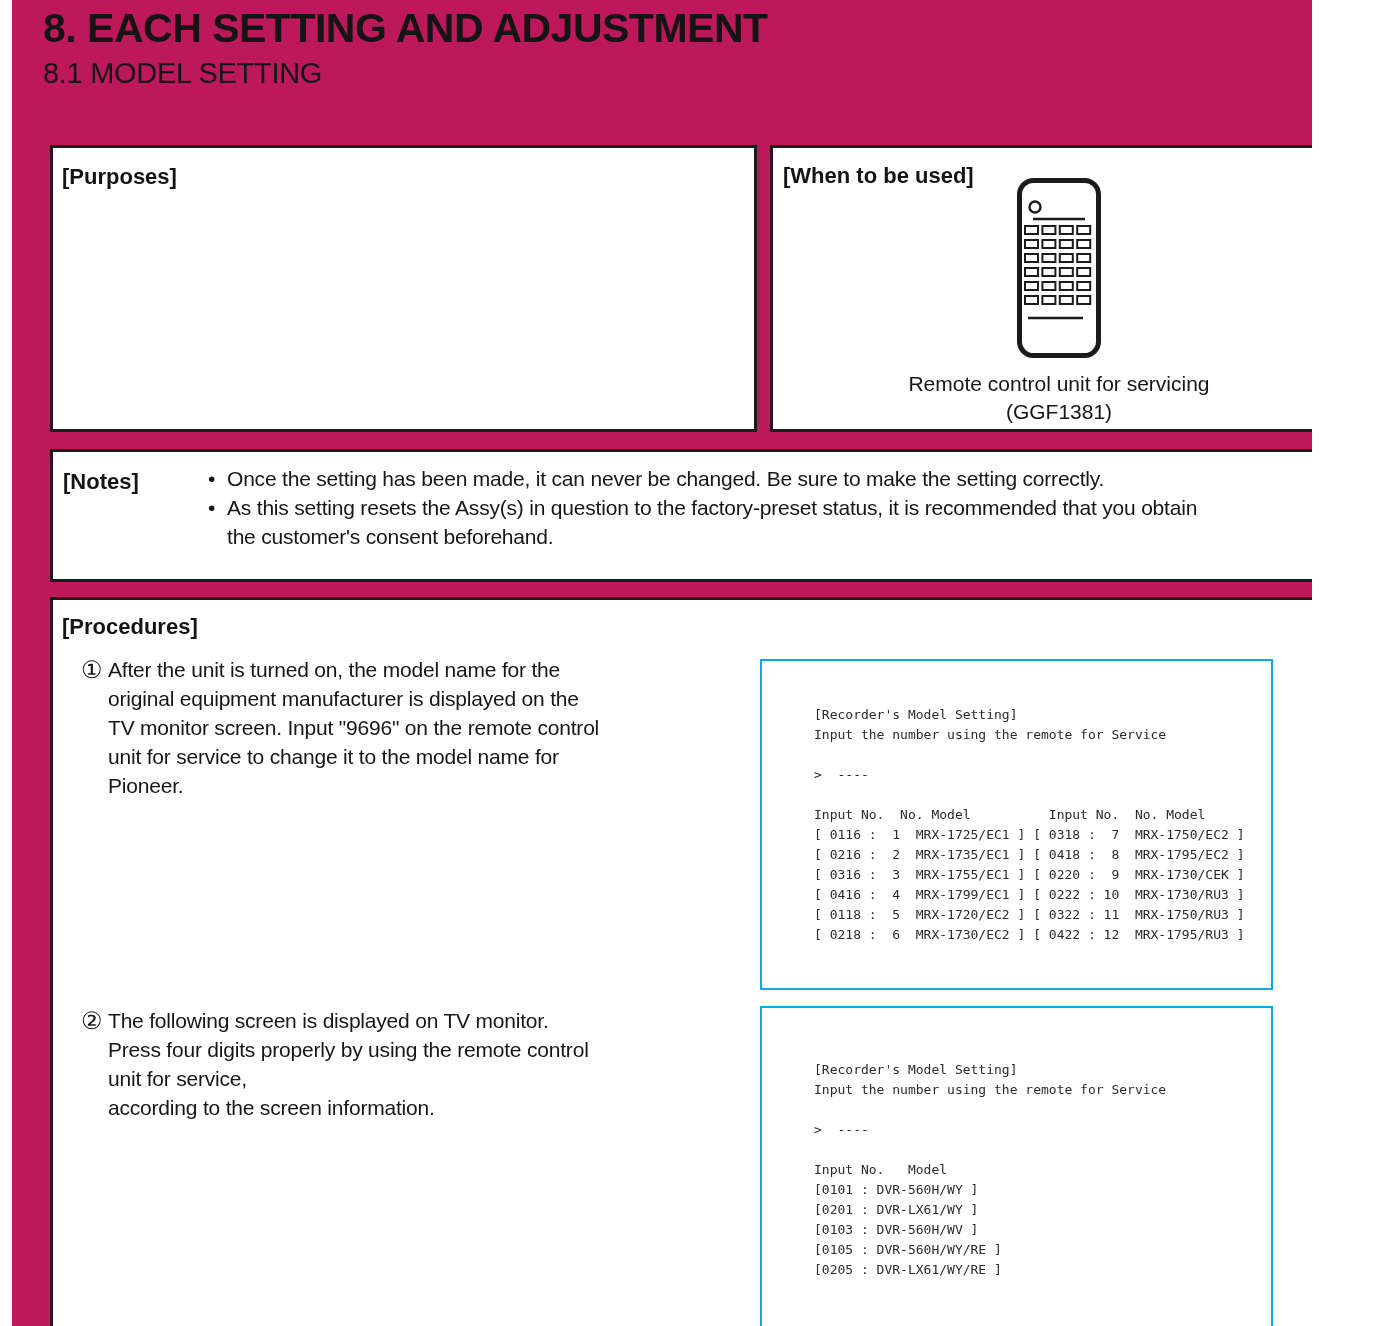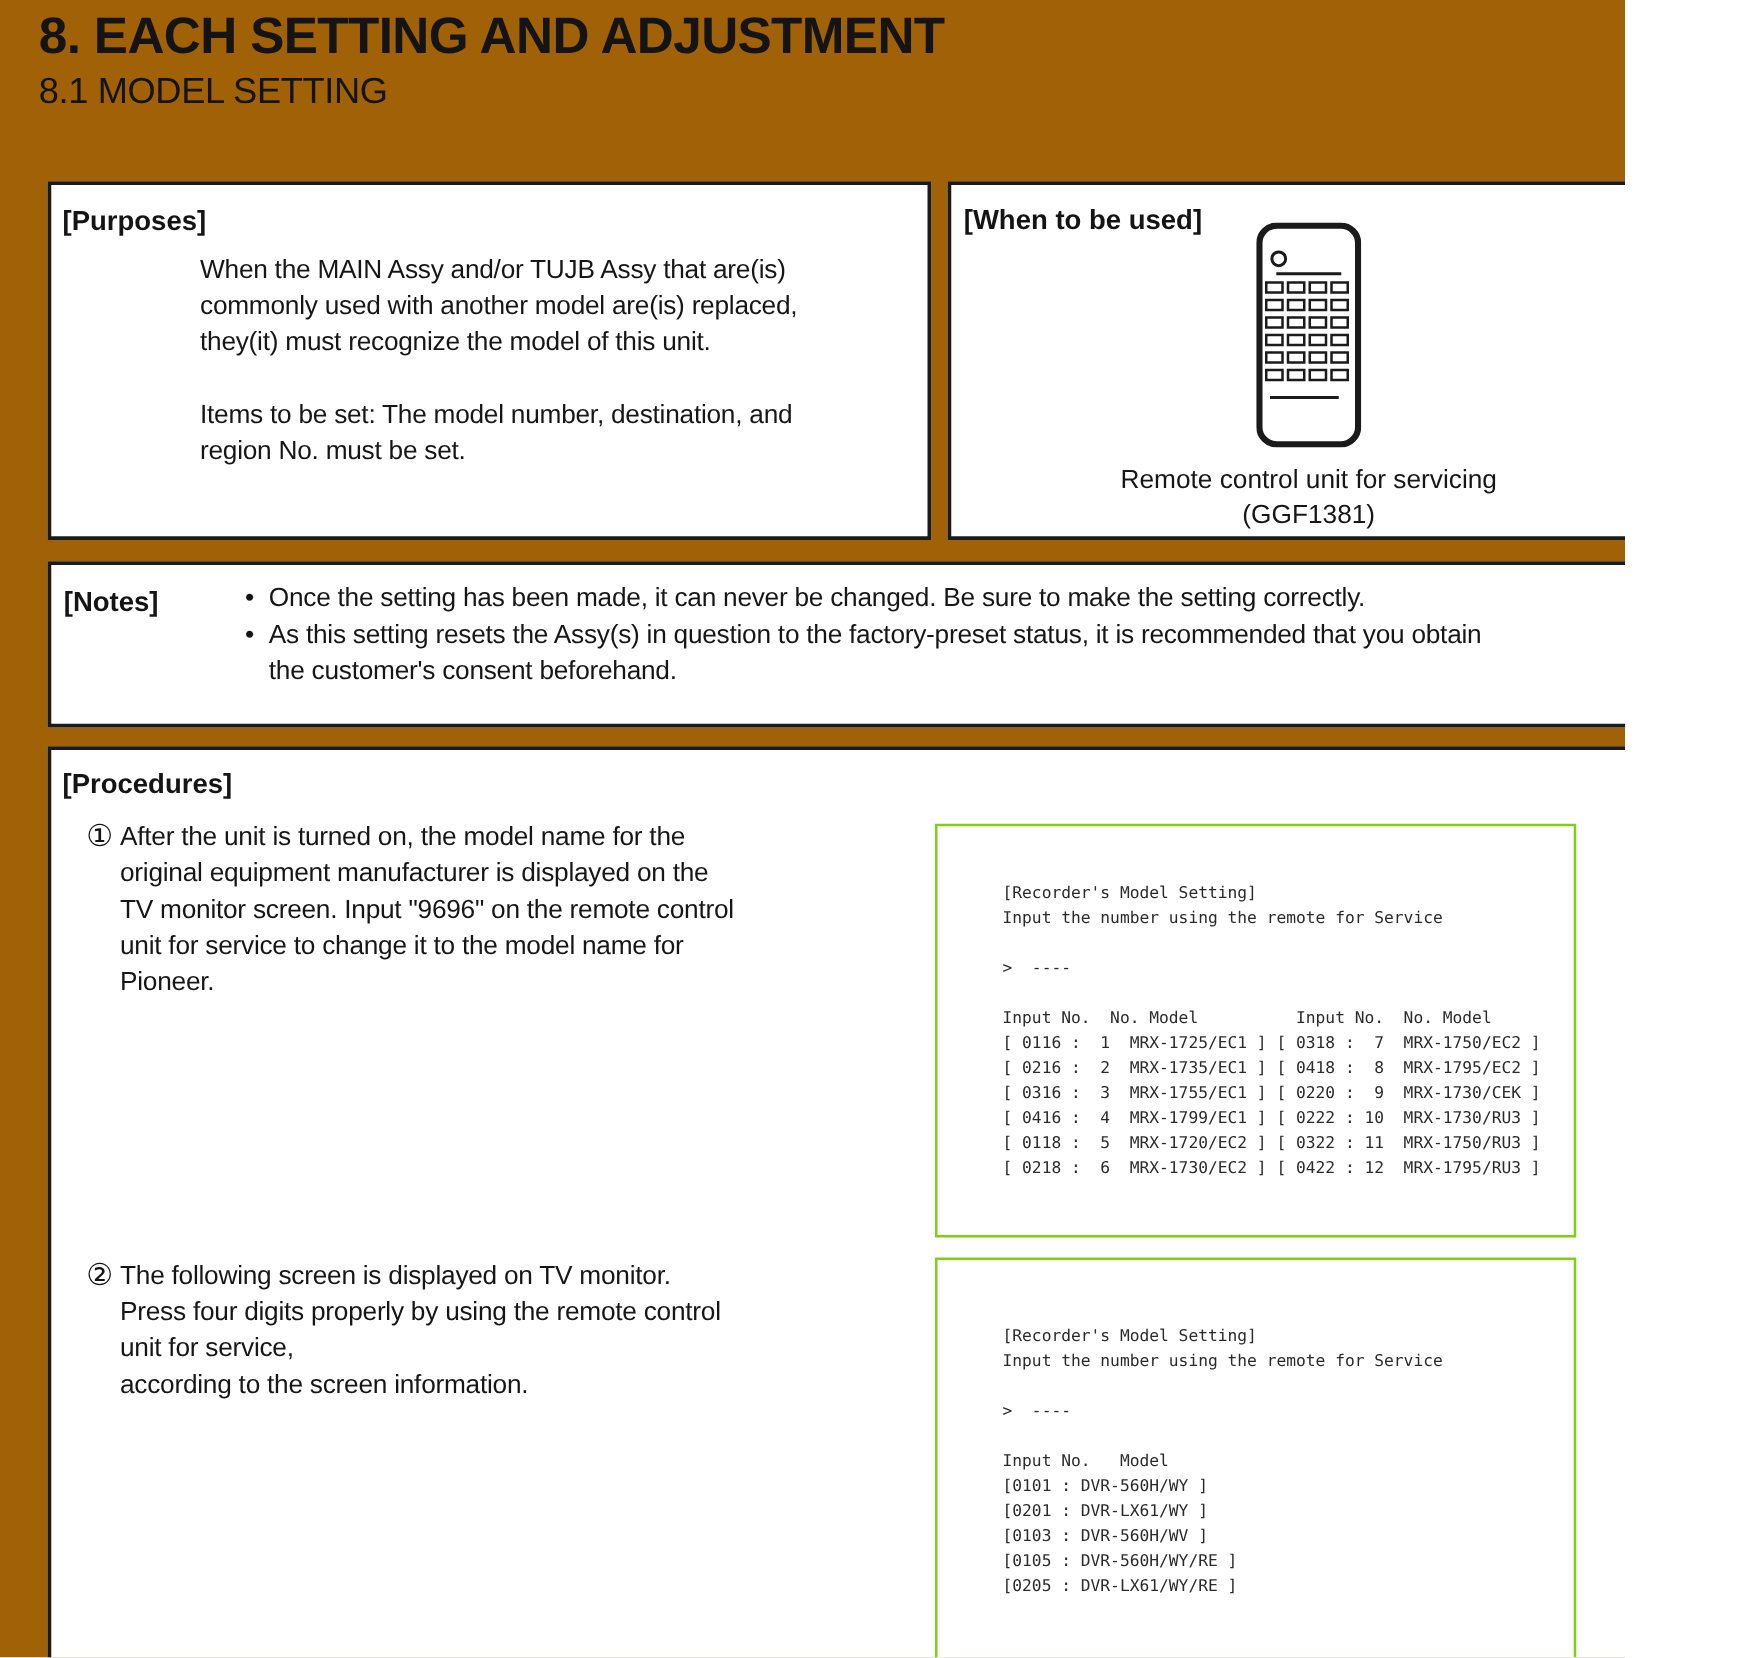--- a/index.html
+++ b/index.html
@@ -1,20 +1,21 @@
 <!DOCTYPE html>
 <html><head>
 <meta charset="utf-8">
 <style>
   * { margin:0; padding:0; box-sizing:border-box; }
   html,body { background:#fff; }
   .page {
     position:relative; width:1300px; height:1326px; overflow:hidden;
-    background:#a16207; color:#141414;
+    background:#be185d; color:#141414;
     font-family:"Liberation Sans", sans-serif;
+    margin-left:12px;
   }
   .h1 {
     position:absolute; left:31px; top:5px;
     font-size:41px; font-weight:bold; letter-spacing:-0.5px; white-space:nowrap;
   }
   .h2 {
     position:absolute; left:31px; top:57px;
     font-size:29px; font-weight:normal; letter-spacing:-0.3px; white-space:nowrap;
   }
   .box {
@@ -39,21 +40,21 @@
   .caption { font-size:21px; line-height:28px; color:#161616; text-align:center; }
   .caption-first { margin-top:12px;text-align:center; }
   .bullets { position:absolute; left:155px; top:12px; }
   .bullet-row { display:flex; align-items:flex-start; }
   .bullet-marker { width:19px; font-size:21px; line-height:29px; flex:0 0 19px; }
   .step { position:absolute; display:flex; align-items:flex-start; }
   .step-1 { left:28px; top:55px; }
   .step-2 { left:28px; top:406px; }
   .step-marker { width:27px; flex:0 0 27px; font-size:24px; line-height:29px; }
   .screen {
-    position:absolute; border:2px solid #84cc16; background:#fff;
+    position:absolute; border:2px solid #0ea5e9; background:#fff;
   }
   .screen-1 { left:707px; top:59px;  width:513px; height:331px; }
   .screen-2 { left:707px; top:406px; width:513px; height:372px; }
   .screen pre {
     font-family:"DejaVu Sans Mono", monospace;
     font-size:13px; line-height:20px; color:#2a2a2a;
     padding:44px 0 0 52px; white-space:pre;
   }
   .screen-2 pre { padding-top:52px; }
   .remote-svg { display:block; }
@@ -61,26 +62,20 @@
 </head>
 <body>
 
 <div class="page">
 
   <div class="h1">8. EACH SETTING AND ADJUSTMENT</div>
   <div class="h2">8.1  MODEL SETTING</div>
 
   <section class="box box-purposes">
     <div class="sec-h" style="left:9px; top:16px;">[Purposes]</div>
-    <div class="body-text purposes-body">When the MAIN Assy and/or TUJB Assy that are(is)
-commonly used with another model are(is) replaced,
-they(it) must recognize the model of this unit.
-
-Items to be set: The model number, destination, and
-region No. must be set.</div>
   </section>
 
   <section class="box box-tool">
     <div class="sec-h" style="left:10px; top:15px;">[When to be used]</div>
     <div class="tool-col">
       <svg class="remote-svg" width="84" height="180" viewBox="0 0 84 180">
         <rect x="2.5" y="2.5" width="79" height="175" rx="14" fill="#fff" stroke="#1b1b1b" stroke-width="5"></rect>
         <circle cx="18" cy="29" r="5.5" fill="none" stroke="#1b1b1b" stroke-width="2.4"></circle>
         <line x1="16" y1="41" x2="68" y2="41" stroke="#1b1b1b" stroke-width="2.4"></line>
         <g fill="none" stroke="#1b1b1b" stroke-width="2">

